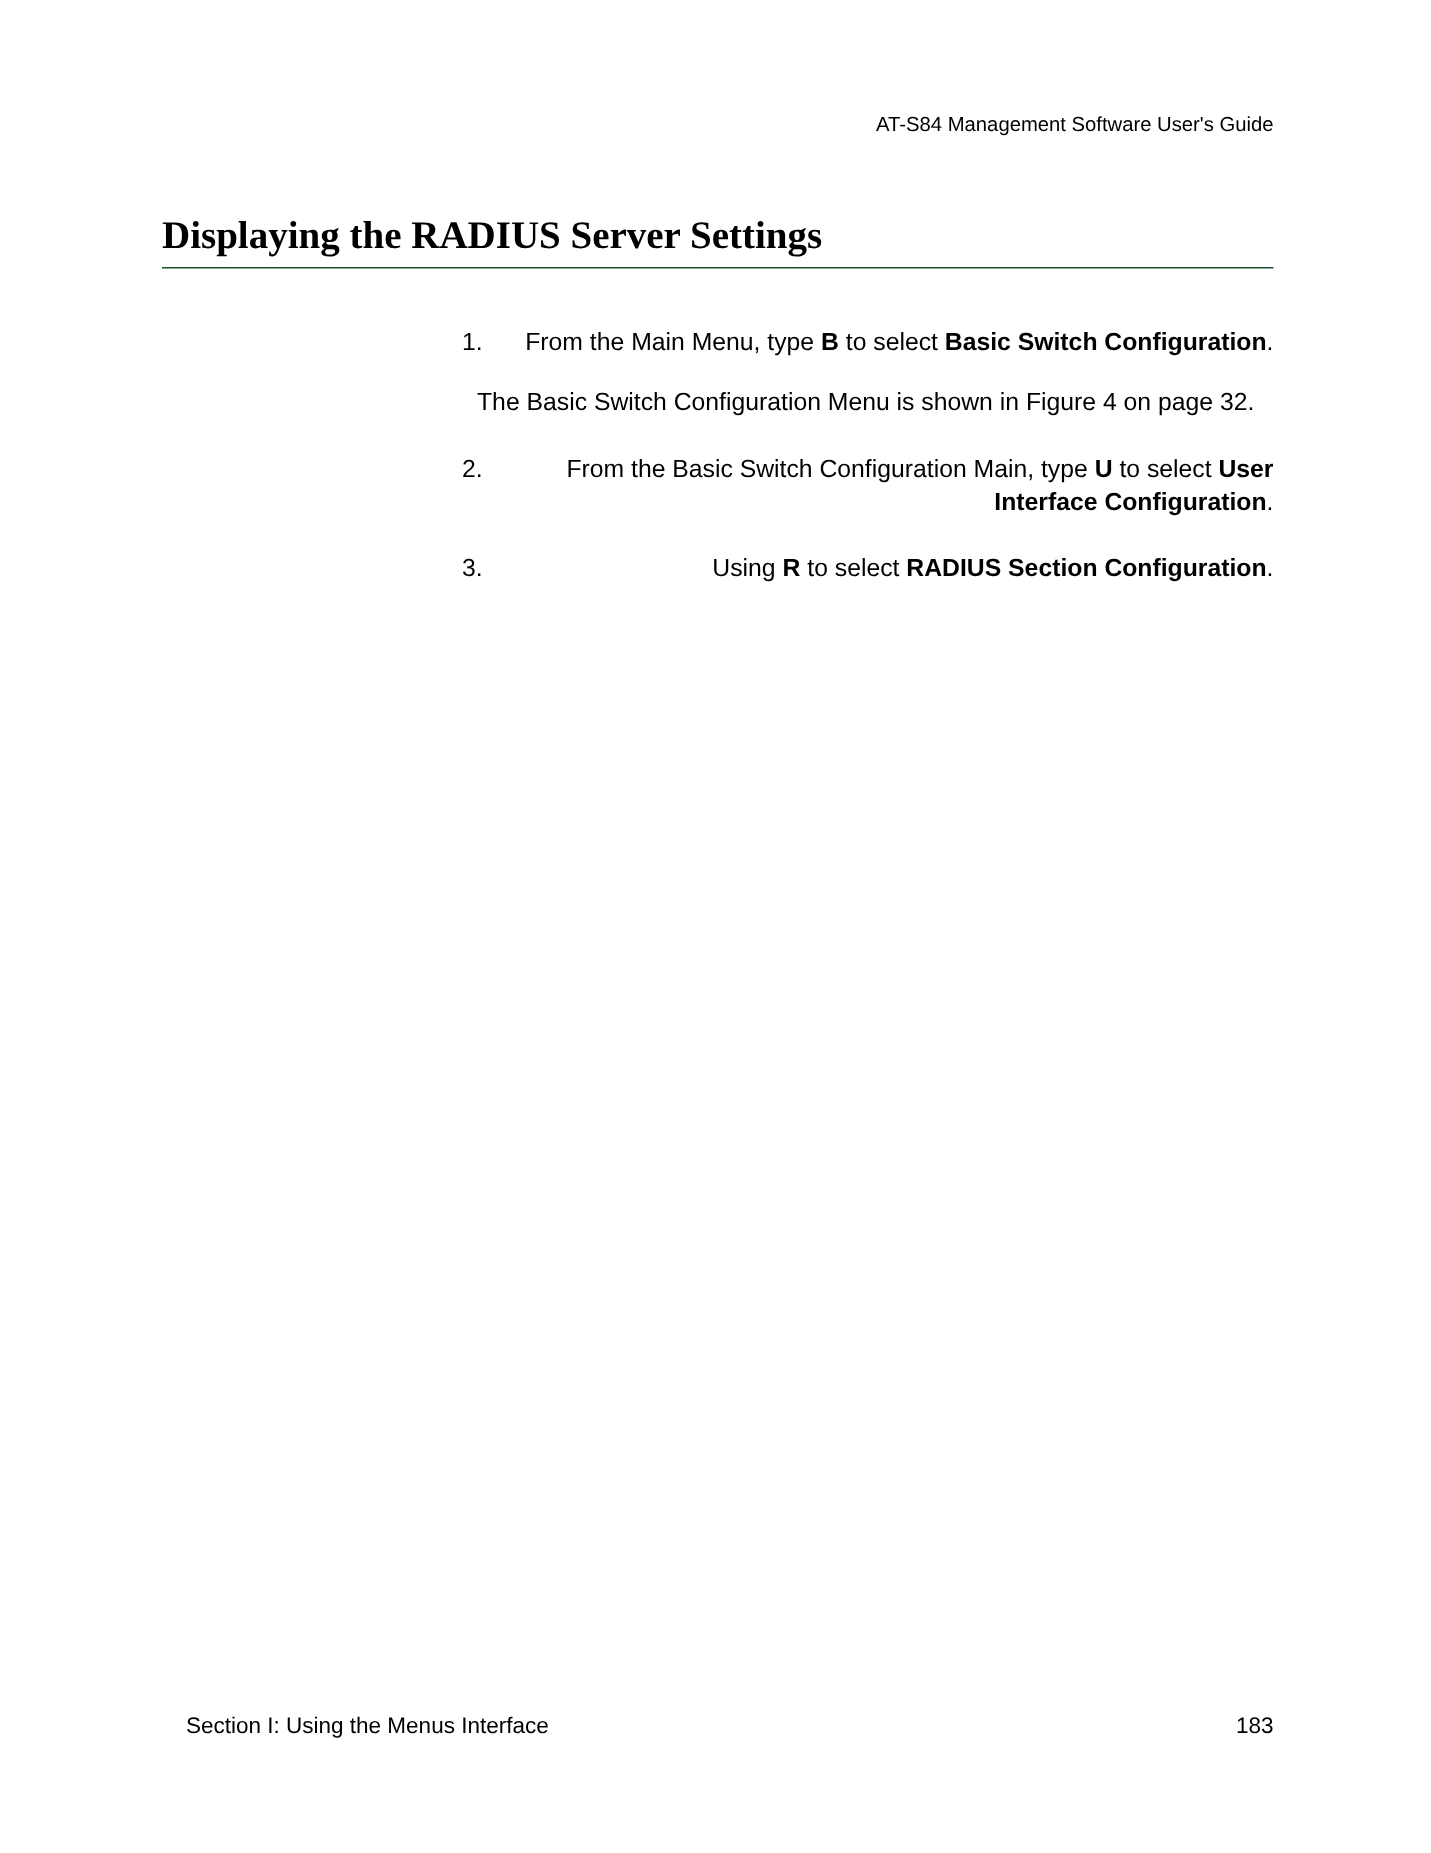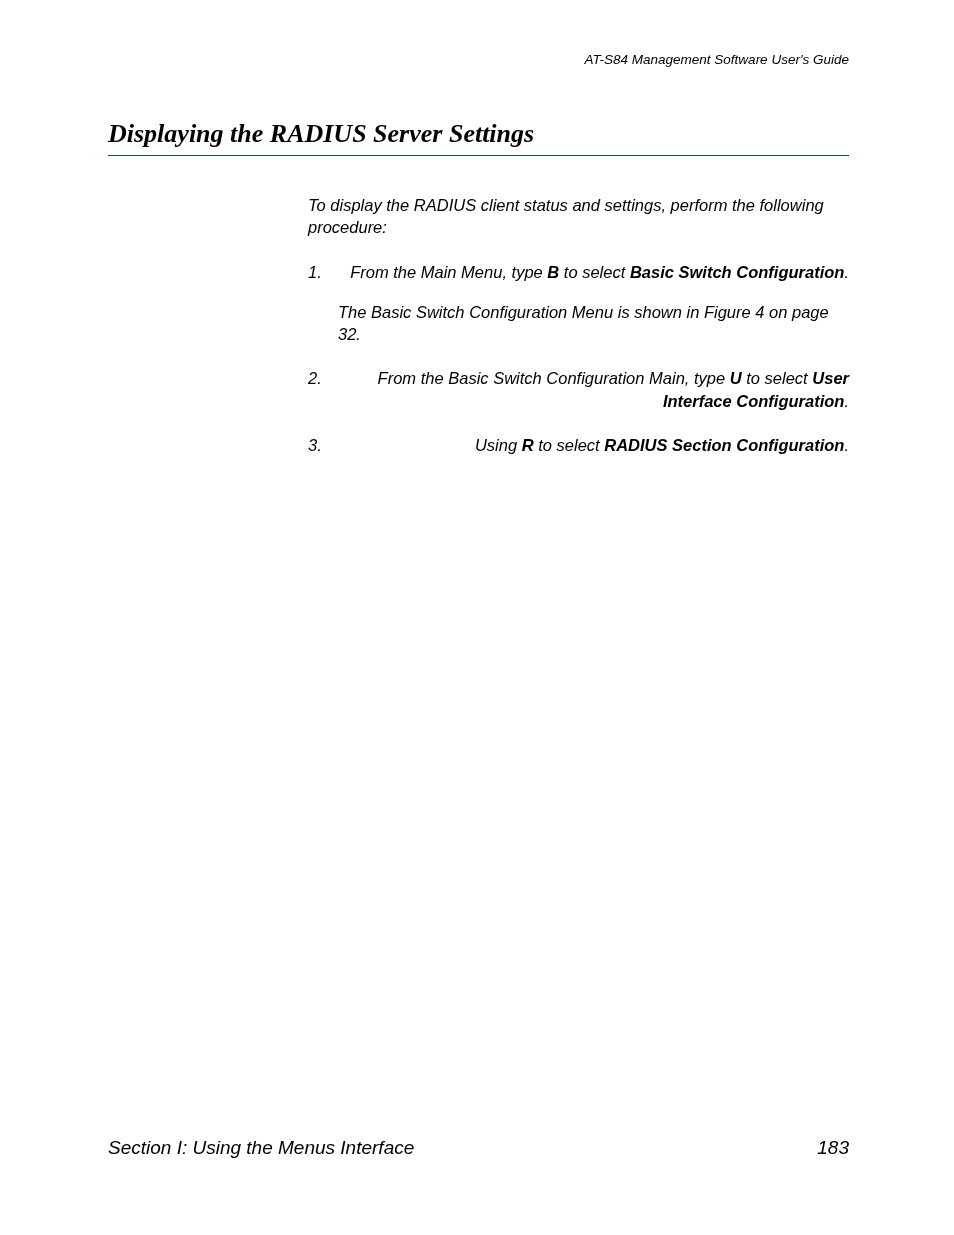--- a/index.html
+++ b/index.html
@@ -11,23 +11,22 @@
       width: 954px;
       height: 1235px;
       background: #ffffff;
       font-family: Arial, Helvetica, sans-serif;
       color: #000000;
       position: relative;
     }
     .page {
       width: 100%;
       height: 100%;
-      padding: 52px 105px 56px 108px;
+      padding: 75px 105px 56px 108px;
       position: relative;
-      font-style: italic;
     }
     .header-guide {
       text-align: right;
       font-size: 13.5px;
       font-family: Arial, Helvetica, sans-serif;
       margin-bottom: 52px;
     }
     .section-title {
       font-family: "Times New Roman", Times, serif;
       font-size: 26px;
@@ -52,46 +51,45 @@
     }
     .step-num {
       width: 26px;
       flex-shrink: 0;
     }
     .step-body {
       flex: 1;
       text-align: right;
     }
     .step-note {
-      margin-left: 30px;
+      margin-left: 10px;
       margin-top: 18px;
     }
     .bold {
       font-weight: bold;
     }
     .footer {
       position: absolute;
       bottom: 76px;
-      left: 108px;
+      left: 124px;
       right: 105px;
       display: flex;
       justify-content: space-between;
-      font-size: 19px;
+      font-size: 15px;
     }
   </style>
 </head>
 <body>
 
 <div class="page">
   <div class="header-guide">AT-S84 Management Software User's Guide</div>
 
   <h1 class="section-title">Displaying the RADIUS Server Settings</h1>
 
   <div class="content">
-    <p class="intro">To display the RADIUS client status and settings, perform the following procedure:</p>
 
     <div class="step">
       <div class="step-line">
         <div class="step-num">1.</div>
         <div class="step-body">
           <span>From the Main Menu, type </span><span class="bold">B</span><span> to select </span><span class="bold">Basic Switch Configuration</span><span>.</span>
         </div>
       </div>
       <p class="step-note">The Basic Switch Configuration Menu is shown in Figure 4 on page 32.</p>
     </div>

